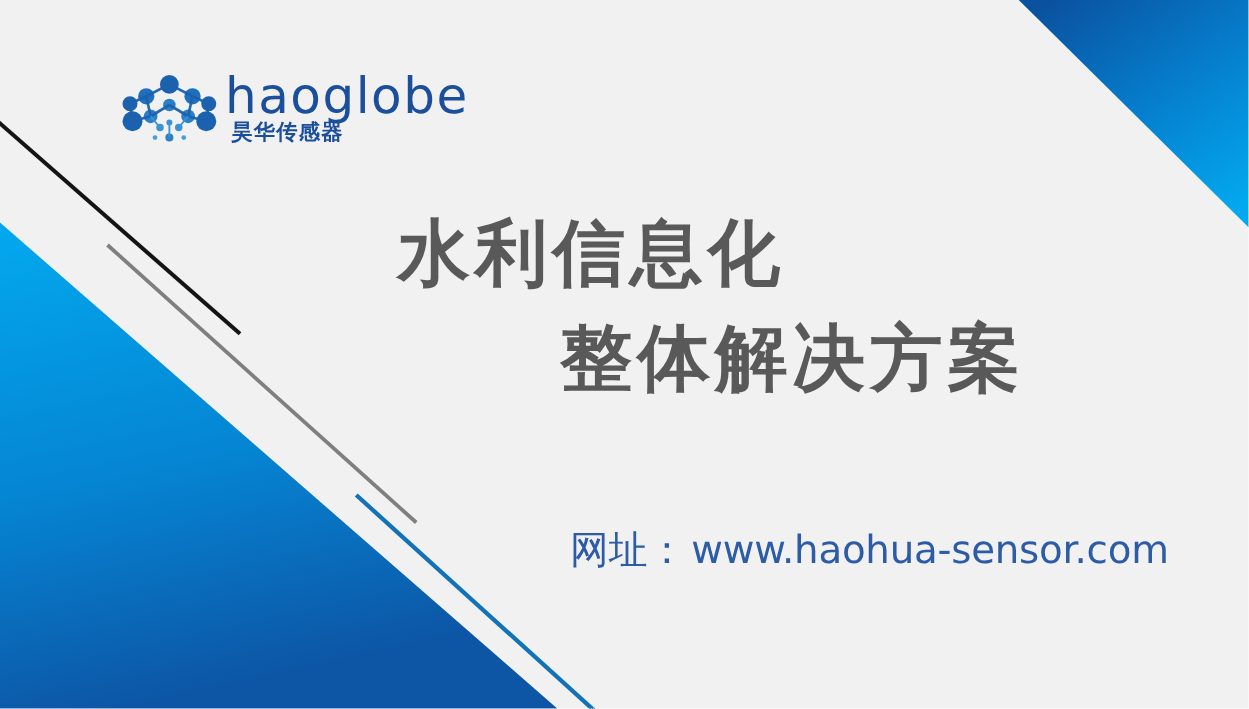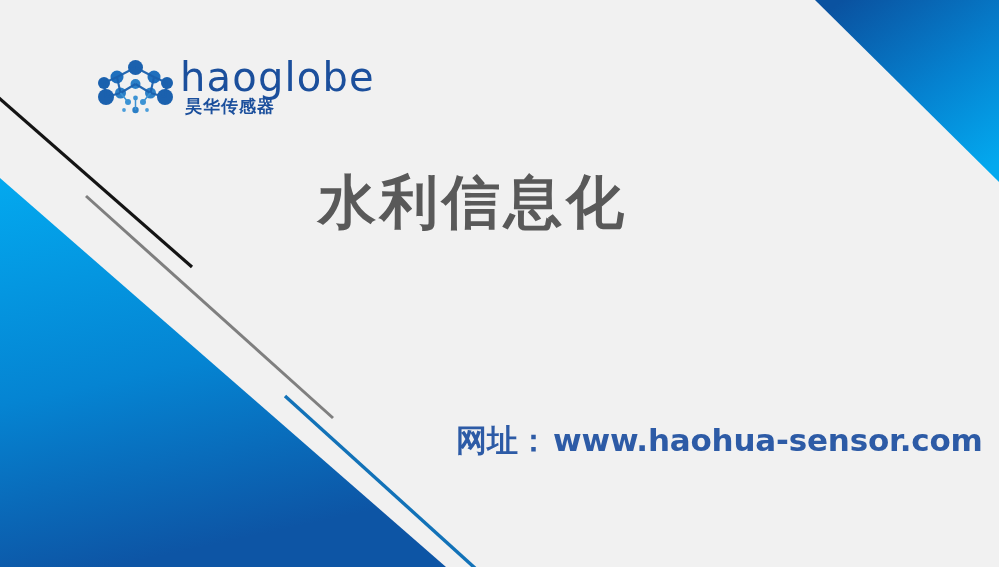--- a/index.html
+++ b/index.html
@@ -90,21 +90,21 @@
 
   
   .site-line {
     position: absolute;
     left: 456px;
     top: 420px;
     white-space: nowrap;
     color: #2d5ba6;
     font-family: "DejaVu Sans", sans-serif;
     font-size: 31px;
-    font-weight: 700;
+    font-weight: 400;
     line-height: 40px;
   }
   .site-label { letter-spacing: 0px; }
   .site-url {
     font-family: "DejaVu Sans", sans-serif;
     font-size: 31px;
     letter-spacing: -0.2px;
     margin-left: 4px;
   }
 </style>
@@ -177,19 +177,20 @@
         <line x1="53.5" y1="33" x2="46" y2="42"></line>
         <line x1="38.5" y1="38" x2="38.5" y2="50"></line>
       </g>
     </svg>
     <div class="logo-word">haoglobe</div>
     <div class="logo-cn">昊华传感器</div>
   </div>
 
   <div class="title-wrap">
     <div class="title-line title-line-1">水利信息化</div>
+    <div class="title-line title-line-2">整体解决方案</div>
   </div>
 
   <div class="site-line">
     <span class="site-label">网址：</span><span class="site-url">www.haohua-sensor.com</span>
   </div>
 
 </div>
 
 </body></html>

